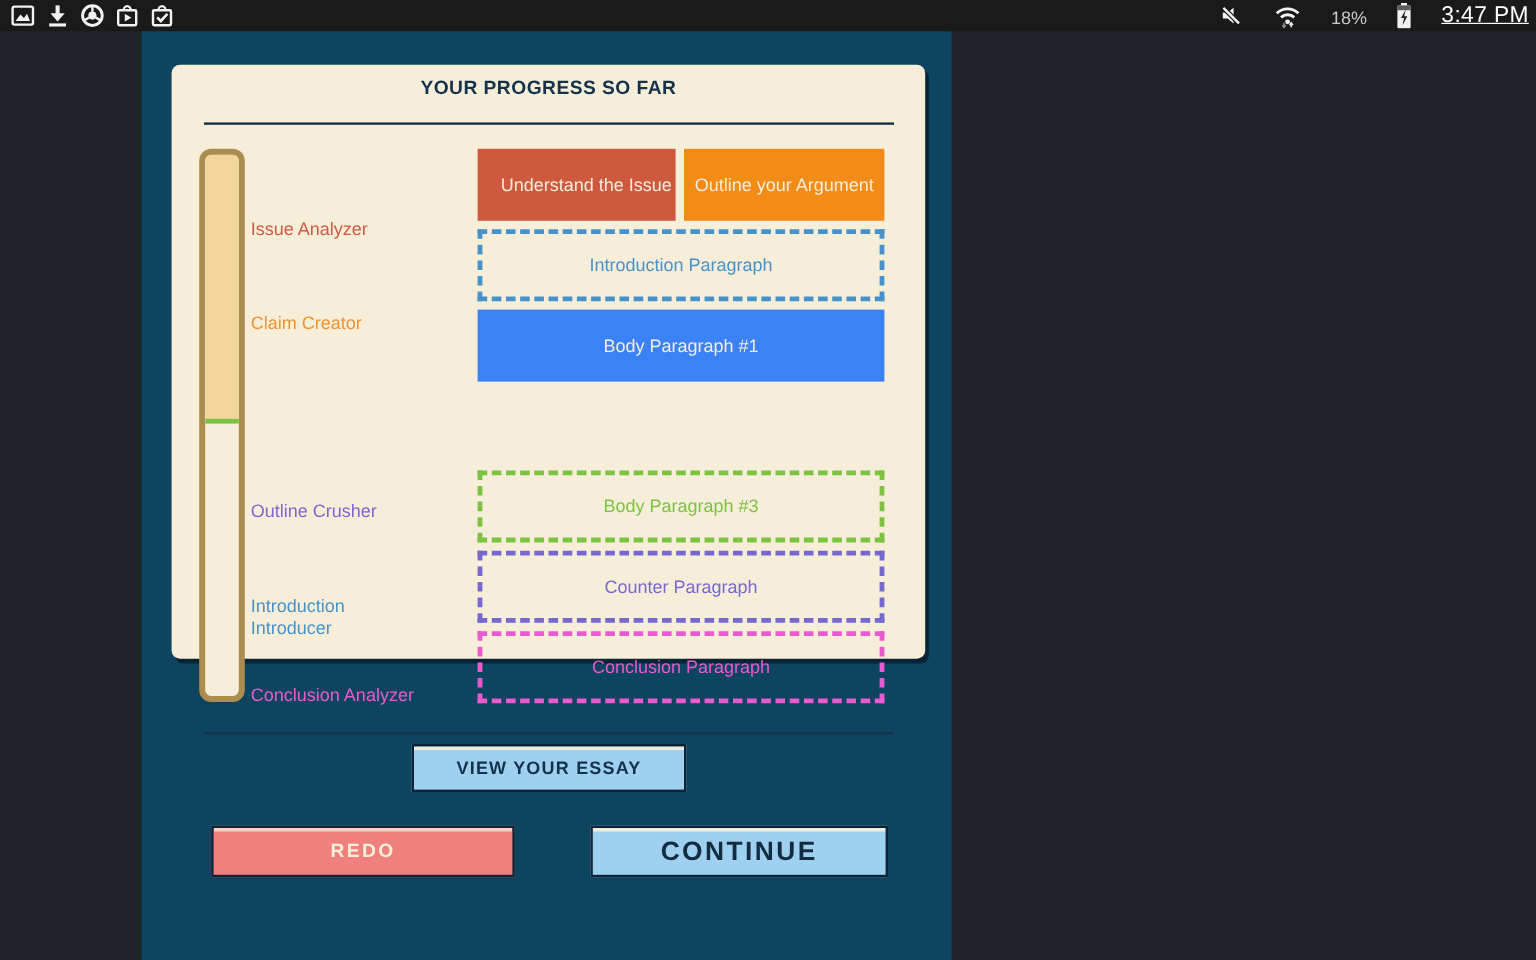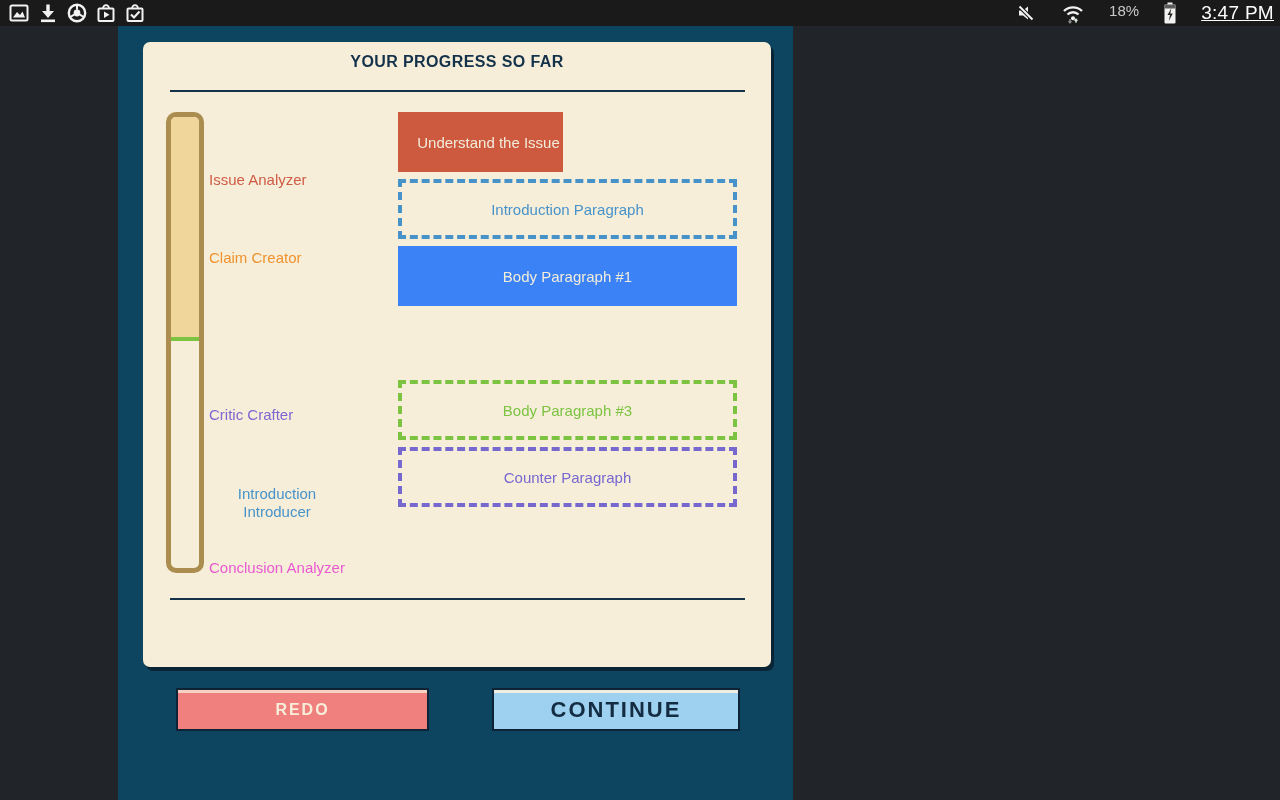--- a/index.html
+++ b/index.html
@@ -4,50 +4,50 @@
 <style>
   * { margin:0; padding:0; box-sizing:border-box; }
   html,body { width:1280px; height:800px; background:#212428; overflow:hidden; }
   body { font-family:"Liberation Sans", sans-serif; }
   .screen { position:relative; width:1280px; height:800px; background:#212428; }
 
   
   .status-bar { position:absolute; left:0; top:0; width:1280px; height:26px;
     background:#191a19; display:flex; align-items:center; justify-content:space-between; }
   .sb-left { display:flex; align-items:center; gap:7px; padding-left:8px; }
-  .sb-right { display:flex; align-items:flex-start; gap:24px; padding-right:6px; }
+  .sb-right { display:flex; align-items:flex-end; gap:24px; padding-right:6px; }
   .sb-icon { display:block; }
   .sb-pct { color:#c9c9c9; font-size:15px; }
   .sb-time { color:#fdfdfd; font-size:19px; letter-spacing:0.3px;text-decoration:underline; }
 
   
   .panel { position:absolute; left:118px; top:26px; width:675px; height:774px; background:#0d445f; }
 
   
-  .card { position:absolute; left:25px; top:16px; width:628px; height:625px;
+  .card { position:absolute; left:25px; top:28px; width:628px; height:495px;
     background:#f7eeda; border-radius:7px; box-shadow:3px 4px 0 rgba(8,12,18,0.55); }
   .card-title { position:absolute; top:11px; left:0; width:100%; text-align:center;
     font-size:16px; font-weight:bold; letter-spacing:0.4px; color:#15324b; }
   .divider { position:absolute; left:27px; width:575px; height:0; border-top:2px solid #15324b; }
   .divider.top { top:48px; }
   .divider.bottom { top:556px; }
 
   
   .meter { position:absolute; left:23px; top:70px; width:38px; height:461px;
     border:5px solid #ab8d50; border-radius:10px; overflow:hidden; background:#f7eeda; }
   .meter-fill { width:100%; height:220px; background:#f1d69b; }
   .meter-marker { width:100%; height:4px; background:#7cc342; }
 
   
   .milestone { position:absolute; left:66px; width:136px; font-size:15px; line-height:18px; }
   .m0 { top:129px; color:#cf5b45; }
   .m1 { top:207px; color:#f0922d; }
   .m2 { top:286px; color:#7cc342; }
   .m3 { top:364px; color:#8066d2; }
-  .m4 { top:443px; color:#4793c9;text-align:center; }
+  .m4 { top:443px; color:#4793c9; }
   .m5 { top:517px; color:#e95ad1; }
 
   
   .steps { position:absolute; left:255px; top:0; width:339px; height:625px; }
   .step { position:absolute; display:flex; align-items:center; justify-content:center;
     font-size:15px; text-align:center; }
   .step.solid { color:#f2ecdb; }
   .step.solid.red    { background:#cd5a3f; }
   .step.solid.orange { background:#f28c17; }
   .step.solid.green  { background:#3b82f6; }
@@ -142,43 +142,50 @@
       <div class="card-title">YOUR PROGRESS SO FAR</div>
       <div class="divider top"></div>
 
       <div class="meter">
         <div class="meter-fill"></div>
         <div class="meter-marker"></div>
       </div>
 
       <div class="milestone m0">Issue Analyzer</div>
       <div class="milestone m1">Claim Creator</div>
-      <div class="milestone m3">Critic Crafter</div>
+      <div class="milestone m3">Outline Crusher</div>
       <div class="milestone m4">Introduction Introducer</div>
       <div class="milestone m5">Conclusion Analyzer</div>
 
       <div class="steps">
         <div class="step solid red s0">
           <span>Understand the Issue</span>
+        </div>
+        <div class="step solid orange s1">
+          <span>Outline your Argument</span>
         </div>
         <div class="step dashed blue s2">
           <span>Introduction Paragraph</span>
         </div>
         <div class="step solid green s3">
           <span>Body Paragraph #1</span>
         </div>
         <div class="step dashed green s5">
           <span>Body Paragraph #3</span>
         </div>
         <div class="step dashed purple s6">
           <span>Counter Paragraph</span>
         </div>
+        <div class="step dashed magenta s7">
+          <span>Conclusion Paragraph</span>
+        </div>
       </div>
 
       <div class="divider bottom"></div>
 
+      <div class="btn view-btn">VIEW YOUR ESSAY</div>
     </div>
 
     <div class="btn redo-btn">REDO</div>
     <div class="btn continue-btn">CONTINUE</div>
   </div>
 
 </div>
 
 </body></html>

